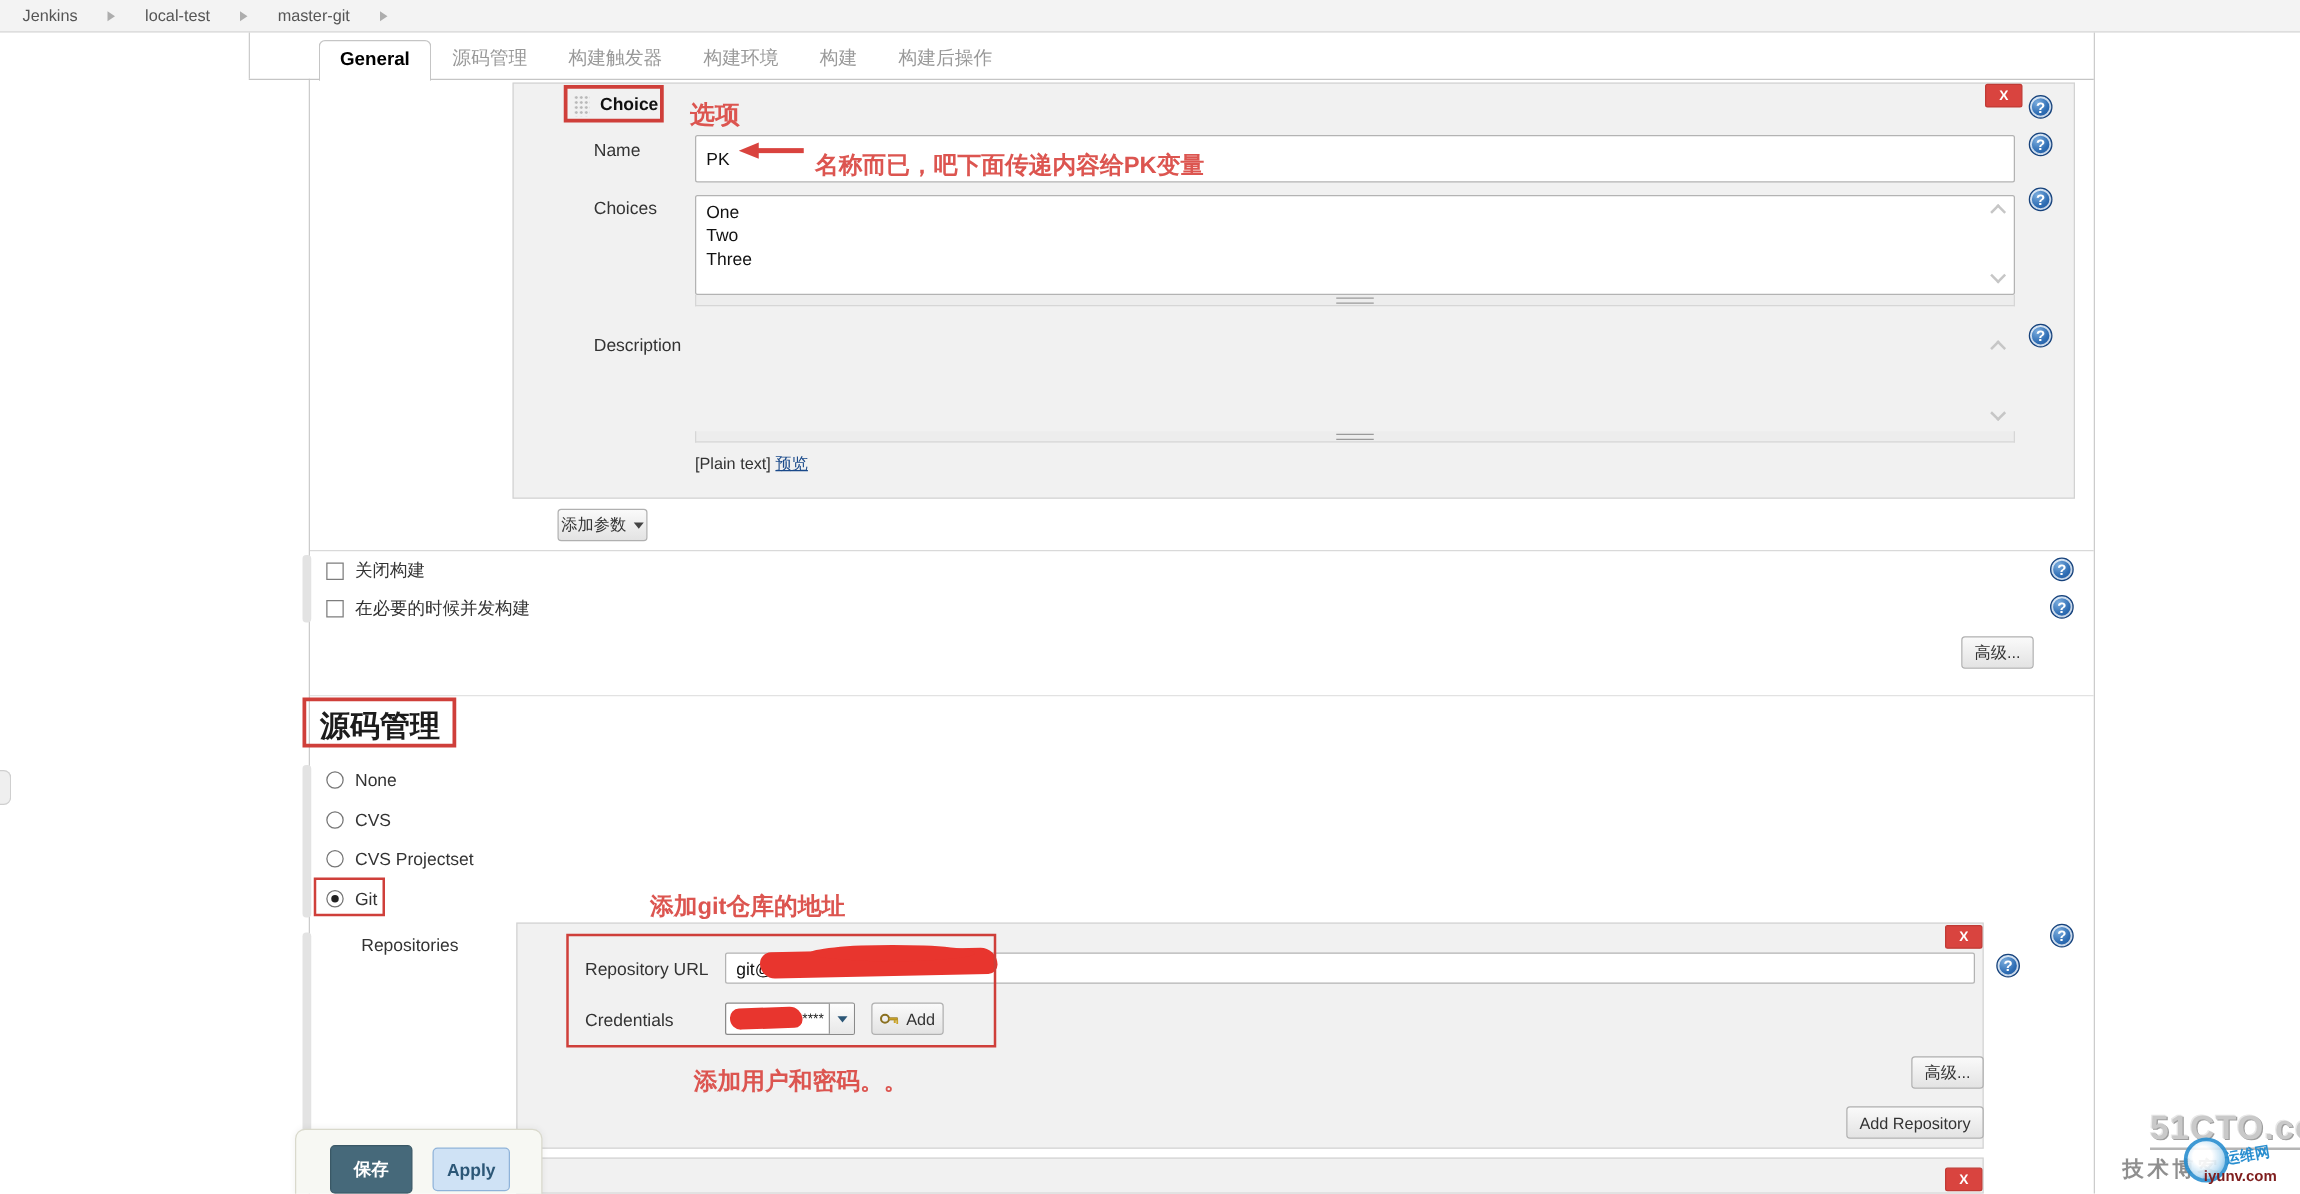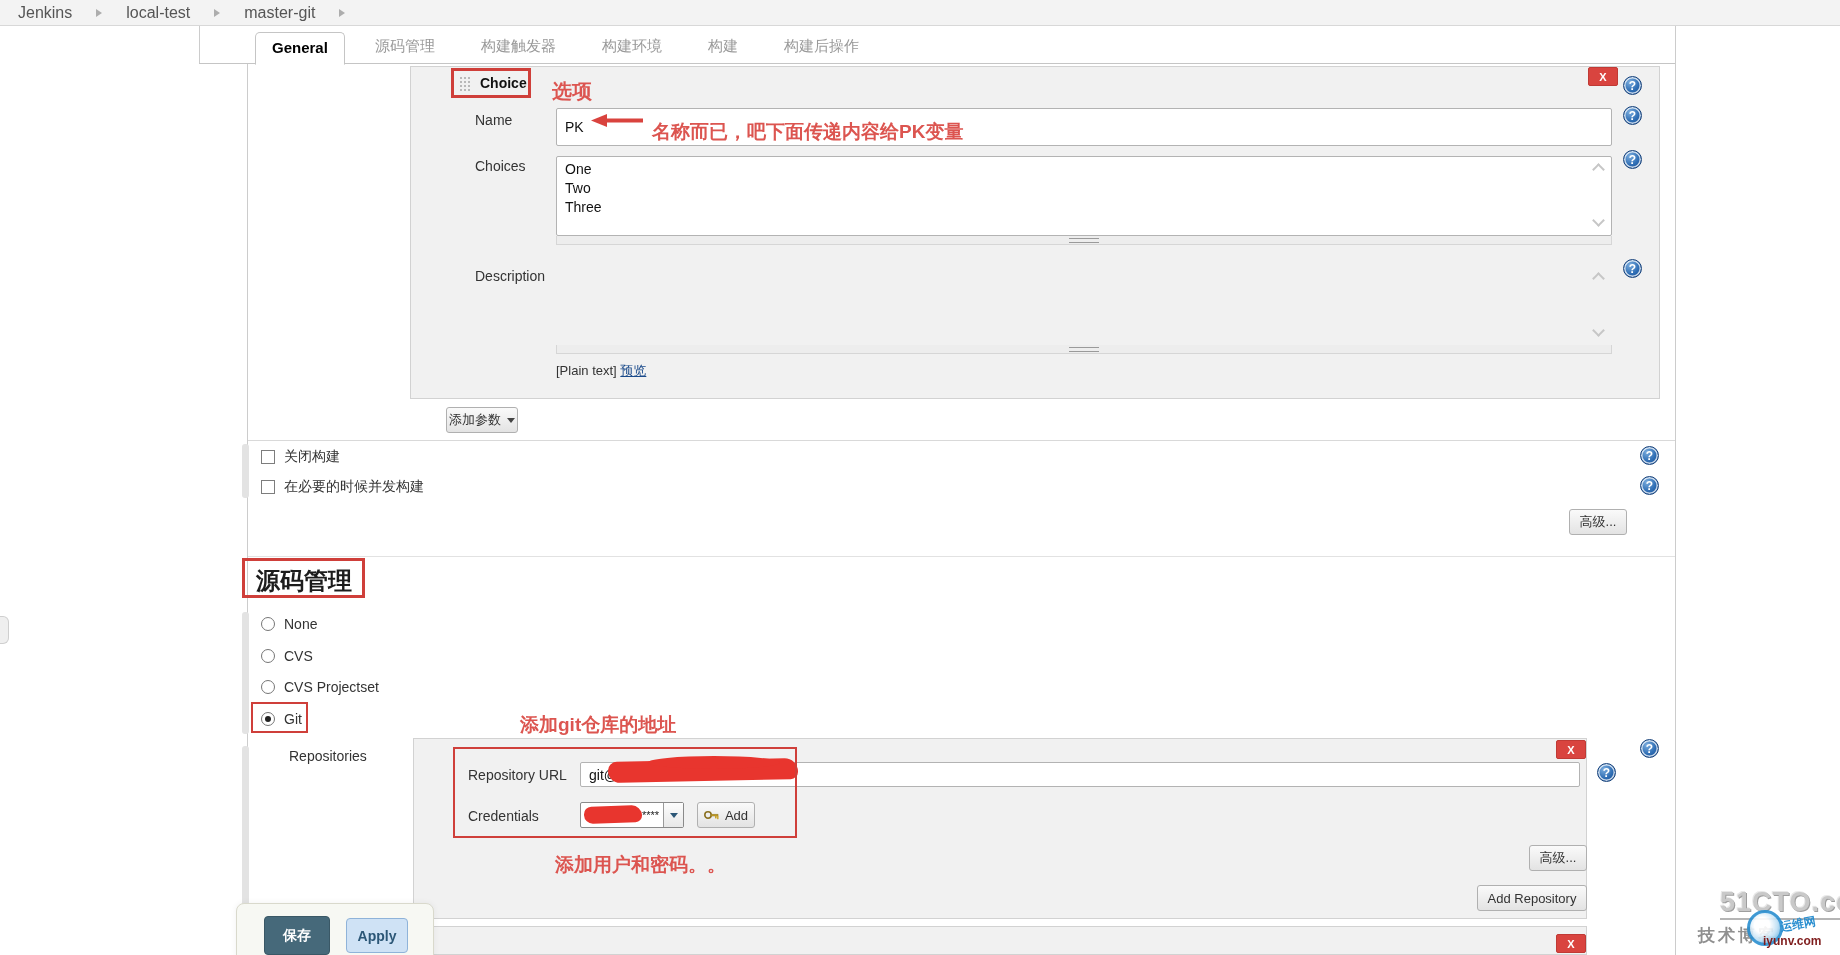--- a/index.html
+++ b/index.html
@@ -4,30 +4,30 @@
 <style>
   * { margin:0; padding:0; box-sizing:border-box; }
   html,body { width:1840px; height:955px; background:#fff; overflow:hidden;
     font-family:"Liberation Sans", sans-serif; color:#333; }
   .abs { position:absolute; }
   .canvas { position:relative; width:1840px; height:955px; }
 
   
   .crumbbar { left:0; top:0; width:1840px; height:26px; background:#f3f3f3;
     border-bottom:1px solid #d8d8d8; display:flex; align-items:center; gap:24px;
-    padding-left:18px; font-size:16px; color:#555; }
+    padding-left:18px; font-size:13px; color:#555; }
   .crumb-sep { width:0; height:0; border-left:6px solid #adadad;
     border-top:4px solid transparent; border-bottom:4px solid transparent; }
 
   
   .vline { border-left:1px solid #cccccc; width:0; }
   .hline { border-top:1px solid #d9d9d9; height:0; }
 
   
-  .tabbar { left:255px; top:31px; height:33px; display:flex; align-items:flex-end; gap:14px; z-index:3; }
+  .tabbar { left:255px; top:31px; height:33px; display:flex; align-items:flex-end; gap:1px; z-index:3; }
   .tab { font-size:15px; color:#999; padding:6px 16px 8px; cursor:default; }
   .tab.active { background:#fff; border:1px solid #c5c5c5; border-bottom:1px solid #fff;
     border-radius:5px 5px 0 0; color:#000; font-weight:bold; margin-bottom:-1px; }
 
   
   .panel { background:#f1f1f1; border:1px solid #d2d2d2; }
 
   .flabel { font-size:14px; color:#333; }
 
   input.txt { border:1px solid #b3b3b3; border-radius:2px; background:#fff;

